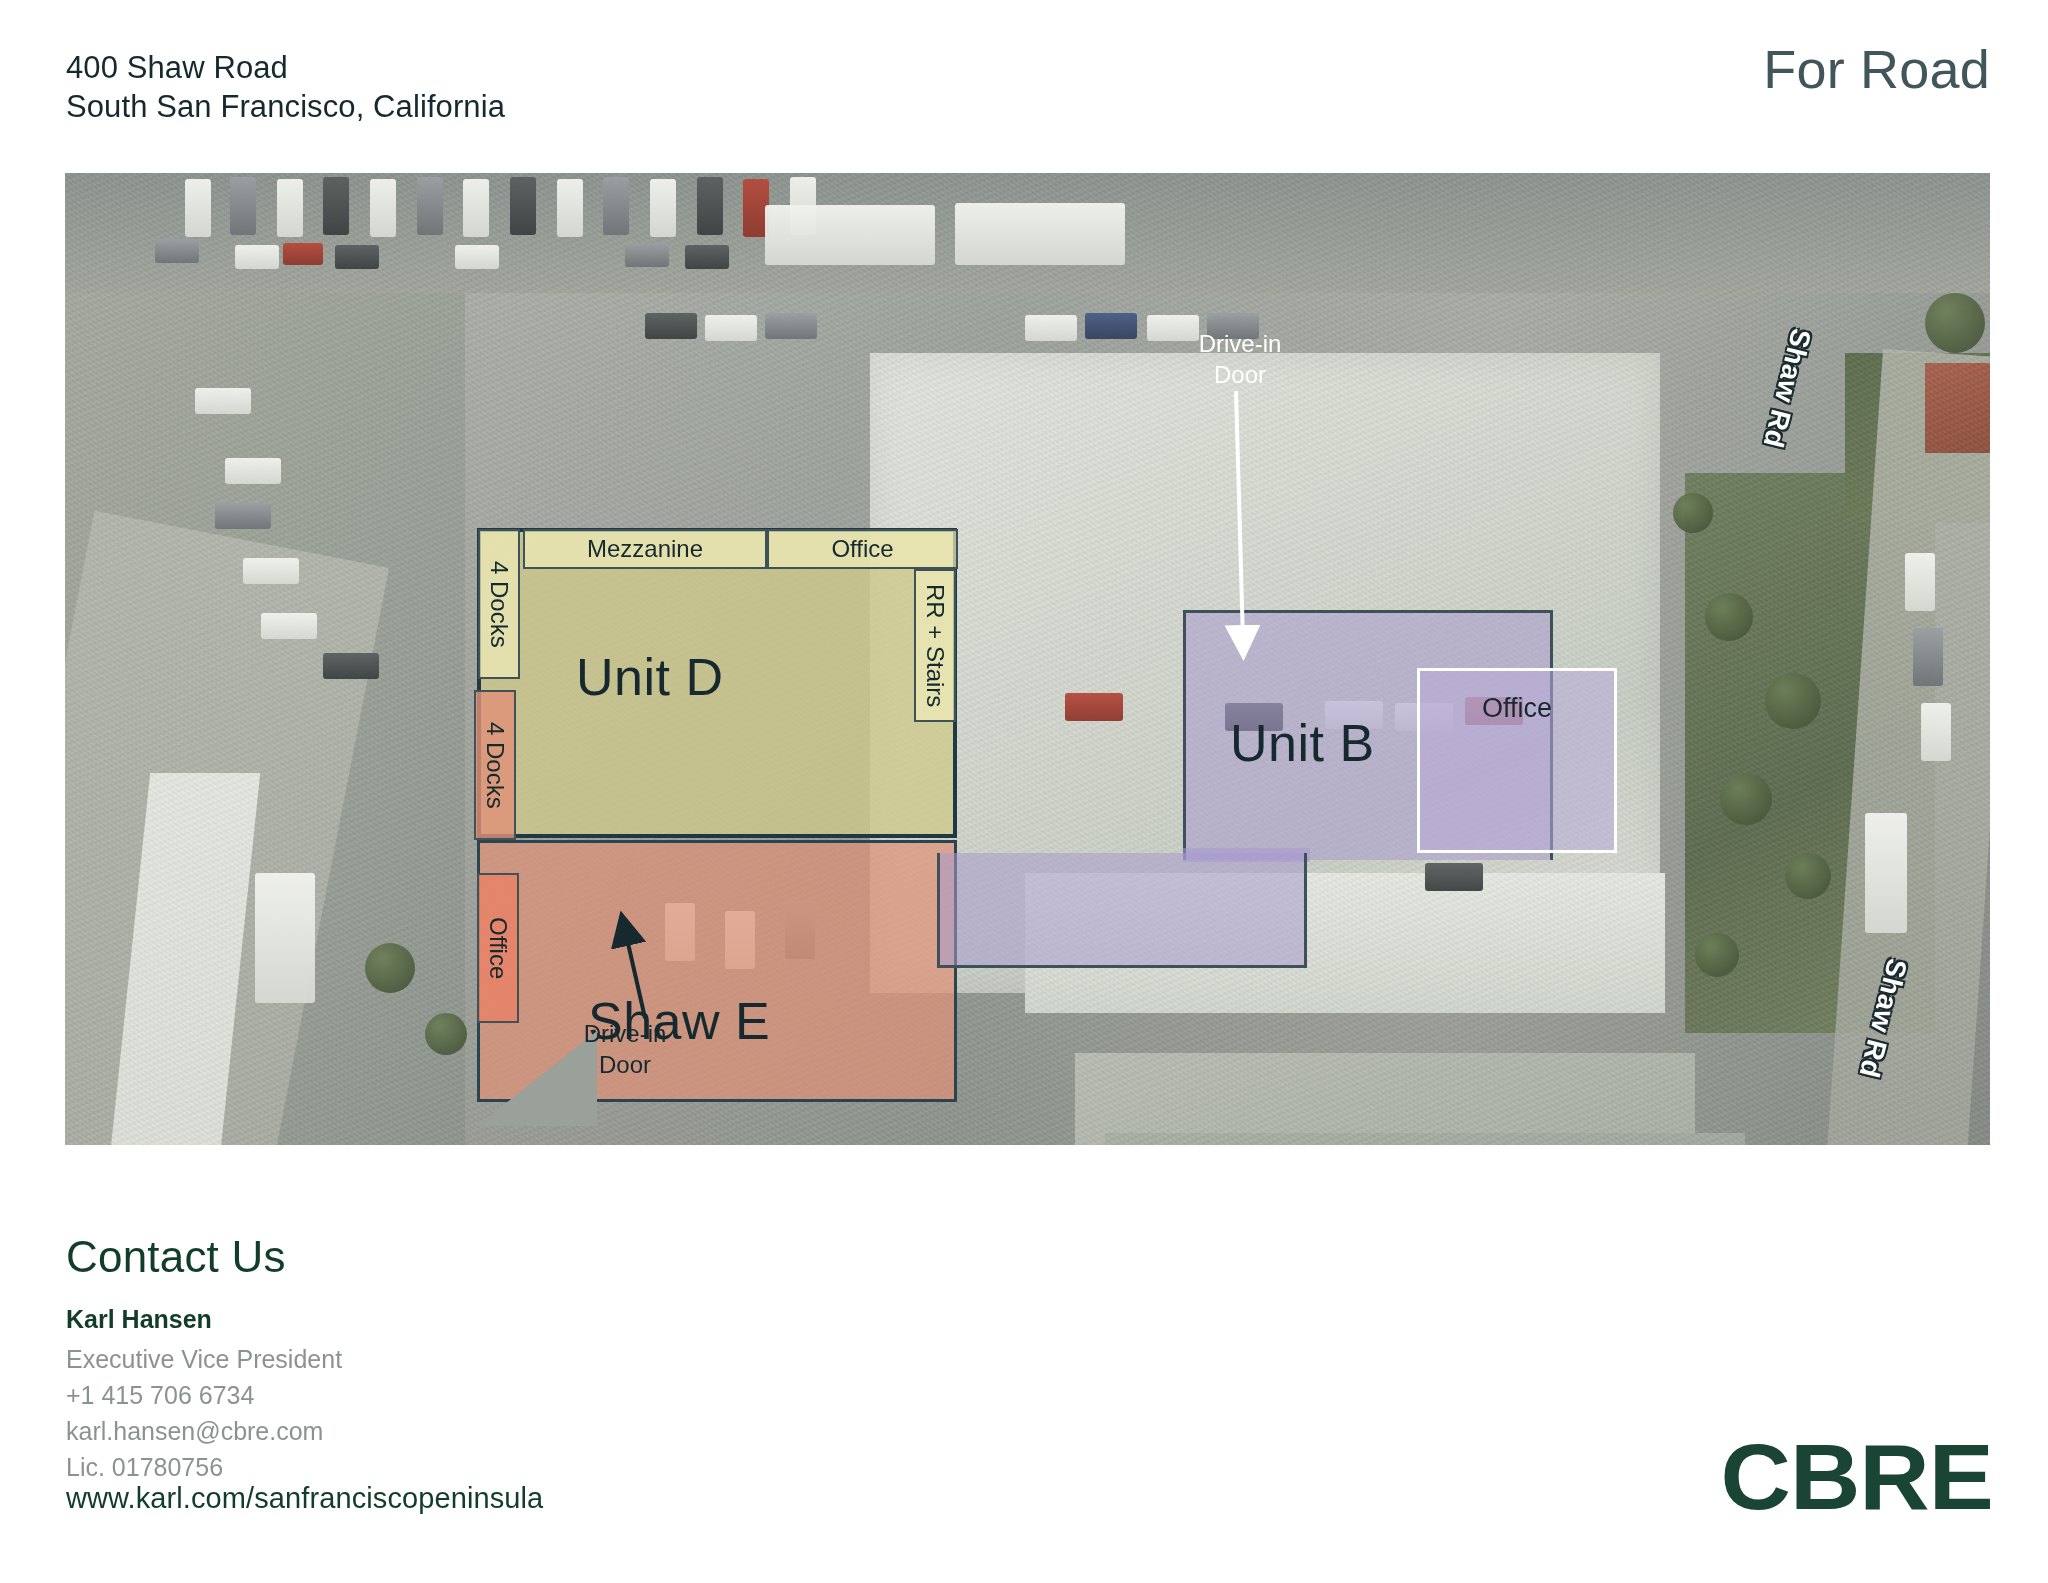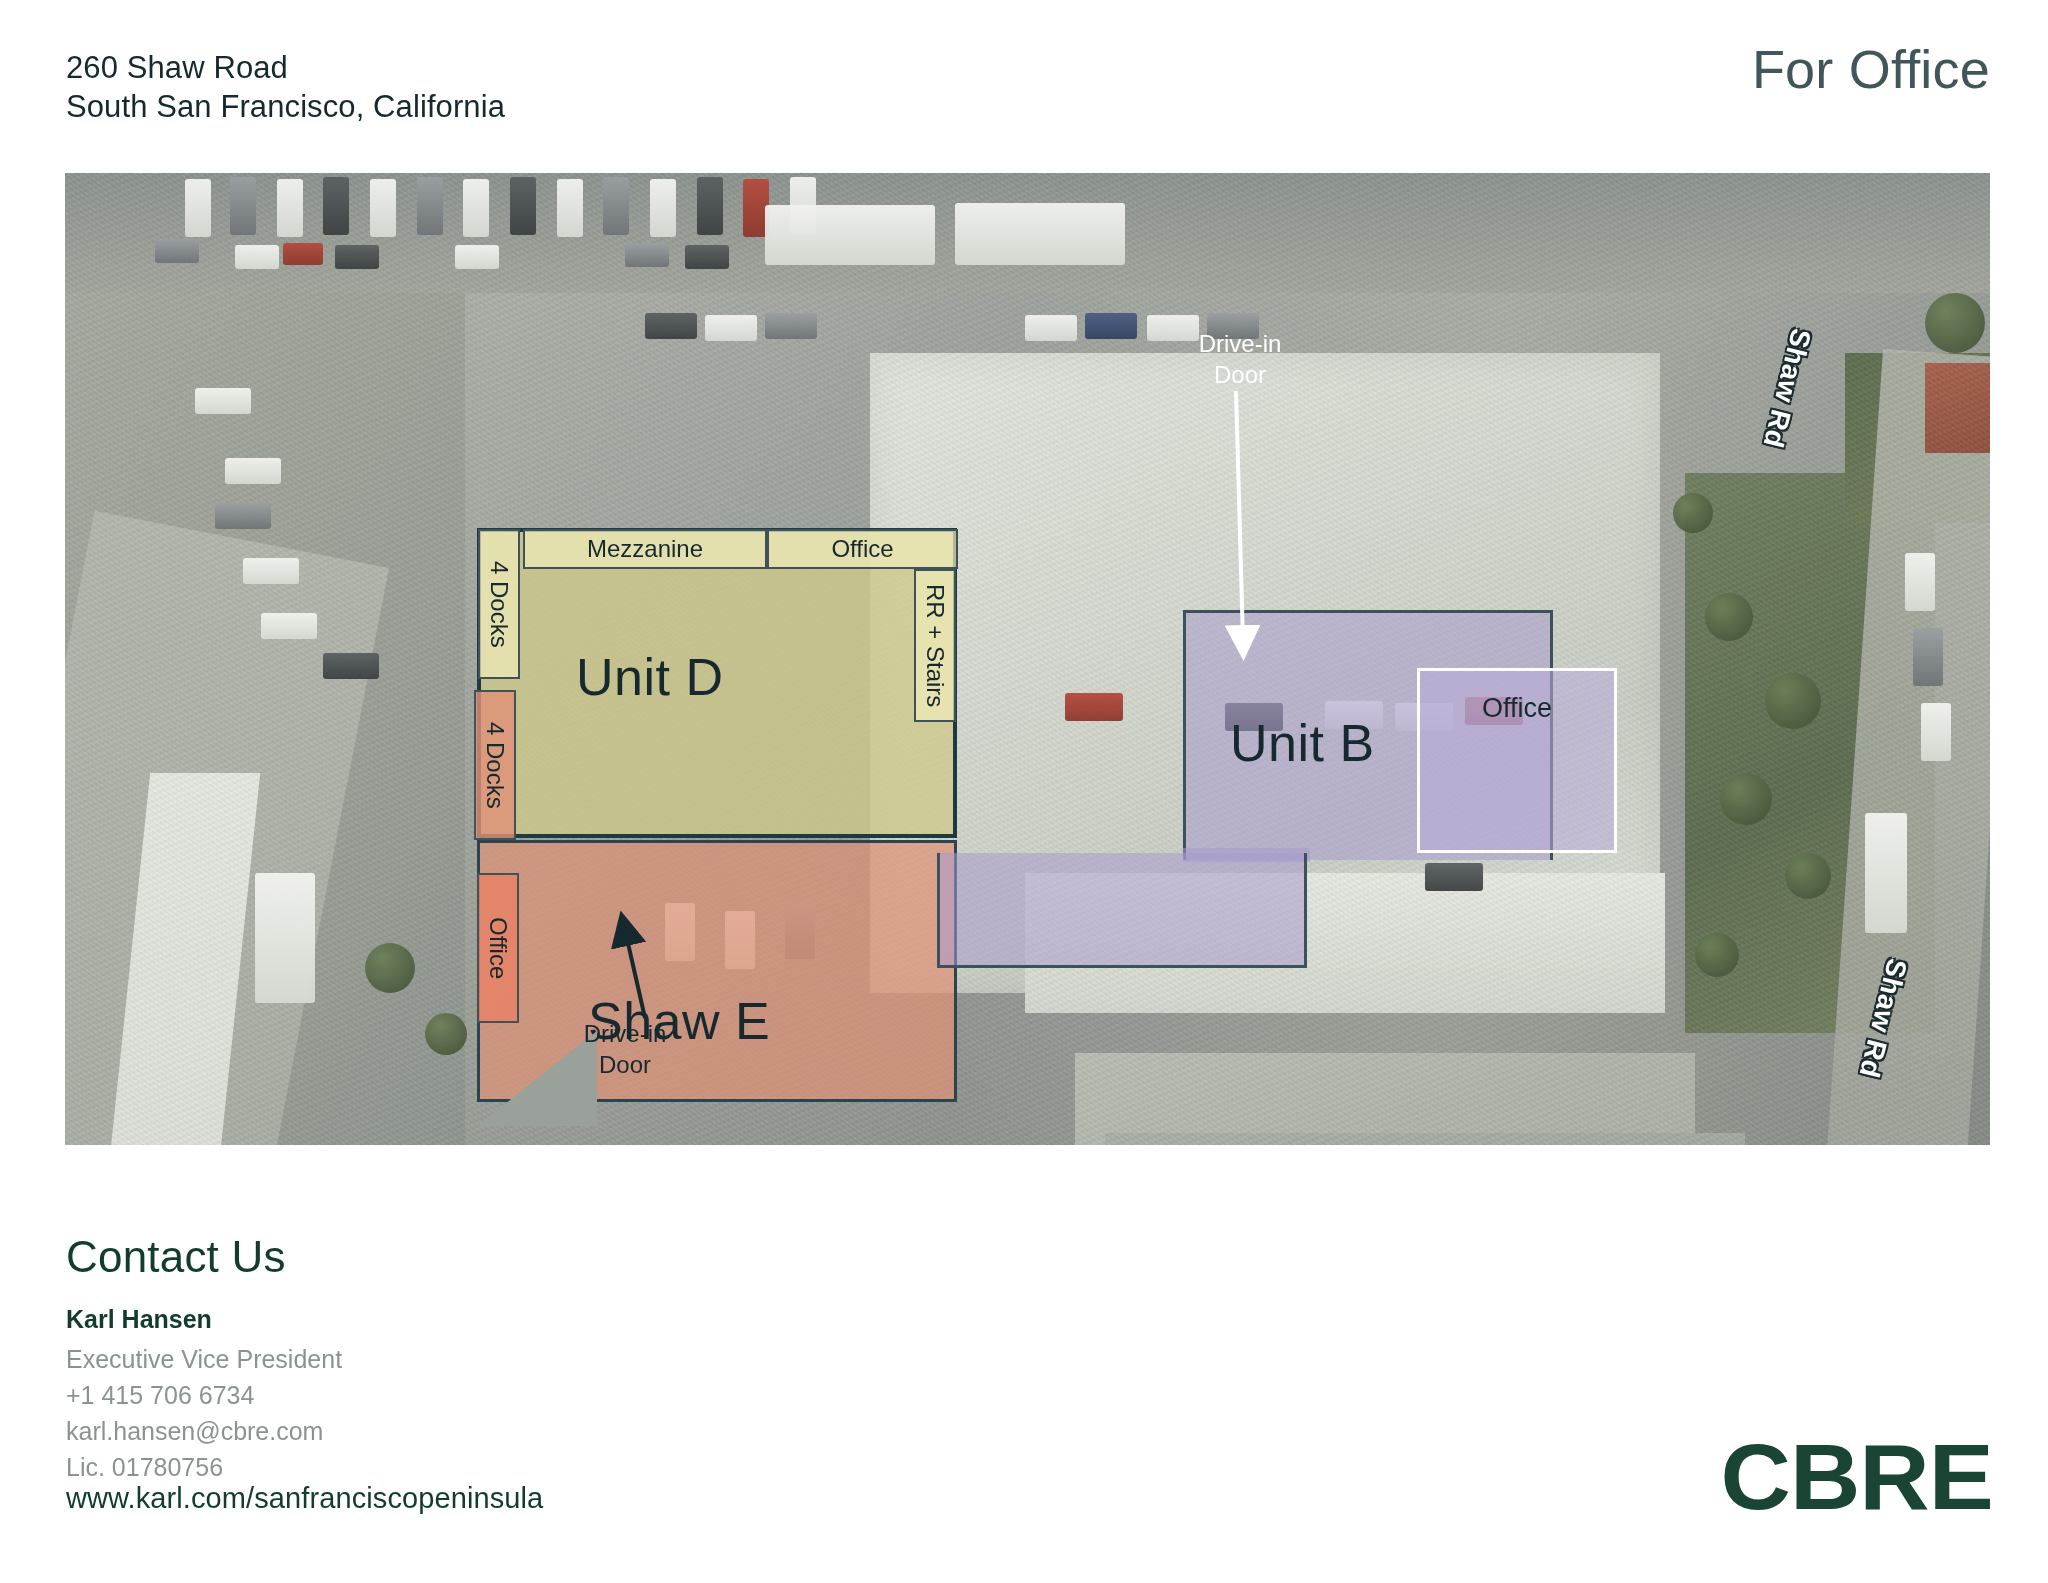--- a/index.html
+++ b/index.html
@@ -171,24 +171,24 @@
     font-size:92px; font-weight:bold; color:#1a4434;
     letter-spacing:-1px; font-family:"Liberation Sans", sans-serif;
     transform:scaleX(1.06); transform-origin:right center;
   }
 </style>
 </head>
 <body>
 
 <div class="header">
   <div class="addr">
-    <div class="addr-line">260 Shaw Road</div>
+    <div class="addr-line">400 Shaw Road</div>
     <div class="addr-line">South San Francisco, California</div>
   </div>
-  <div class="for-lease">For Office</div>
+  <div class="for-lease">For Road</div>
 </div>
 
 <div class="map">
 
   <div class="aerial">
     <div class="ae pavement-main"></div>
     <div class="ae lot-upper"></div>
     <div class="ae lot-left"></div>
     <div class="ae road-diag"></div>
     <div class="ae white-strip"></div>

